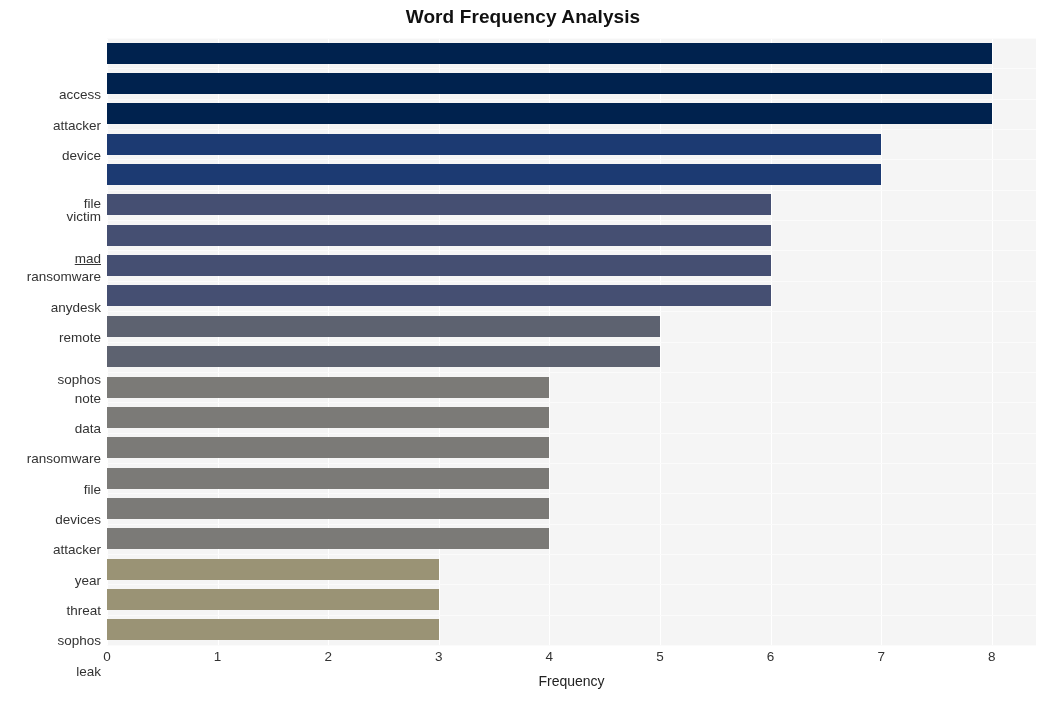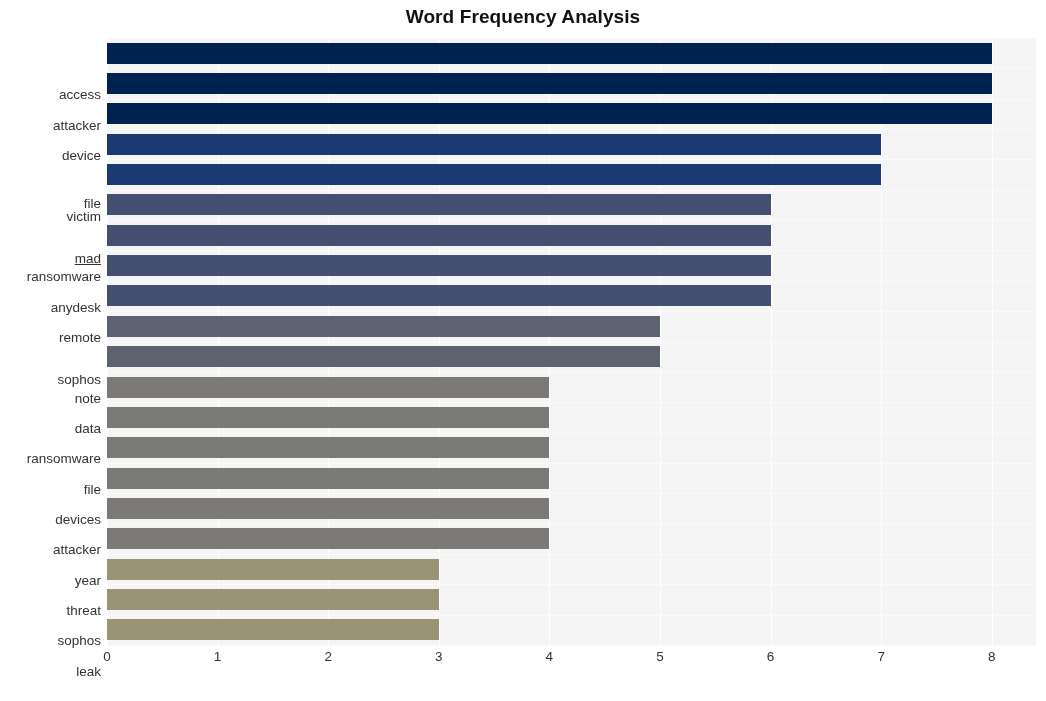--- a/index.html
+++ b/index.html
@@ -245,14 +245,15 @@
       <div class="xtick" style="left: 110.595px;">1</div>
       <div class="xtick" style="left: 221.19px;">2</div>
       <div class="xtick" style="left: 331.786px;">3</div>
       <div class="xtick" style="left: 442.381px;">4</div>
       <div class="xtick" style="left: 552.976px;">5</div>
       <div class="xtick" style="left: 663.571px;">6</div>
       <div class="xtick" style="left: 774.167px;">7</div>
       <div class="xtick" style="left: 884.762px;">8</div>
     </div>
 
+  <div id="xlabel">Frequency</div>
 
 </div>
 
 </body></html>

